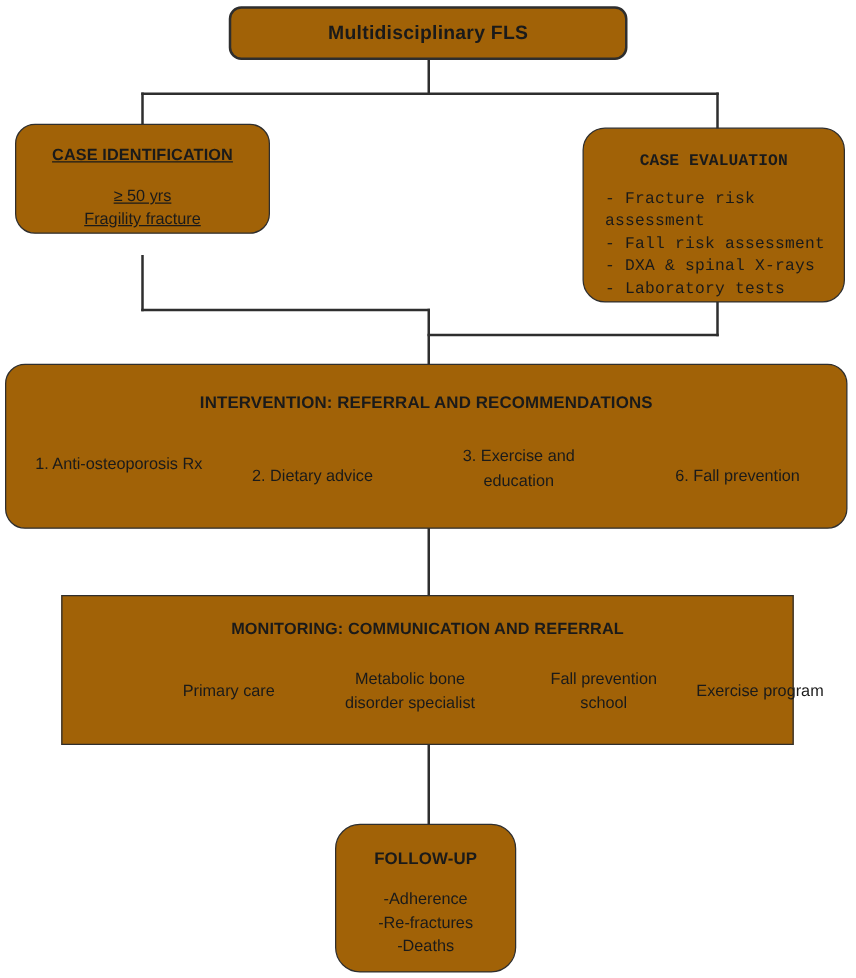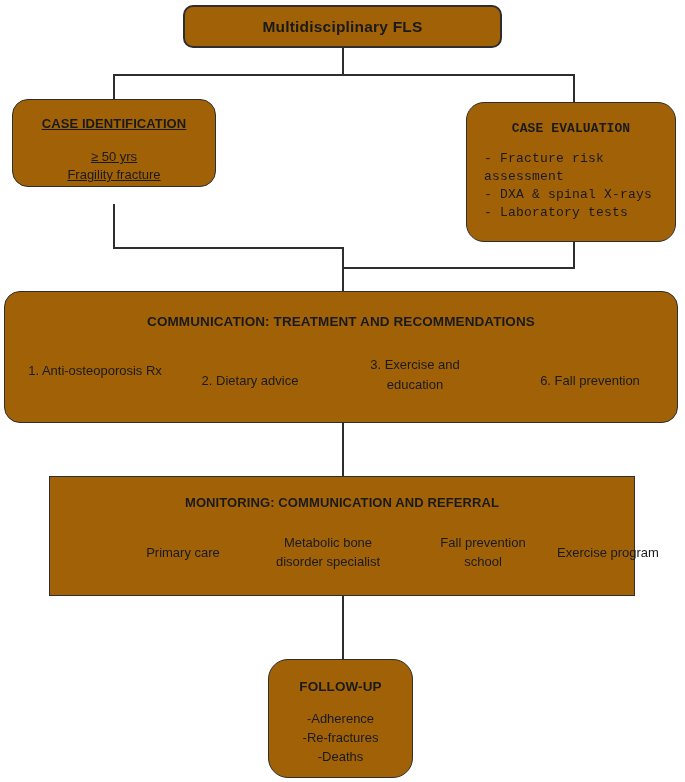--- a/index.html
+++ b/index.html
@@ -135,27 +135,28 @@
     <div class="lines">
       <div>≥ 50 yrs</div>
       <div>Fragility fracture</div>
     </div>
   </div>
 
   <div class="box" id="box-caseeval">
     <div class="hdr">CASE EVALUATION</div>
     <div class="list">
       <div>- Fracture risk assessment</div>
+      <div>- Fall risk assessment</div>
       <div>- DXA &amp; spinal X-rays</div>
       <div>- Laboratory tests</div>
     </div>
   </div>
 
   <div class="box" id="box-intervention">
-    <div class="hdr">COMMUNICATION: TREATMENT AND RECOMMENDATIONS</div>
+    <div class="hdr">INTERVENTION: REFERRAL AND RECOMMENDATIONS</div>
     <div class="iv-item" id="iv1">1. Anti-osteoporosis Rx</div>
     <div class="iv-item" id="iv2">2. Dietary advice</div>
     <div class="iv-item" id="iv3">3. Exercise and education</div>
     <div class="iv-item" id="iv4">6. Fall prevention</div>
   </div>
 
   <div class="box" id="box-monitoring">
     <div class="hdr">MONITORING: COMMUNICATION AND REFERRAL</div>
     <div class="mn-item" id="mn1">Primary care</div>
     <div class="mn-item" id="mn2">Metabolic bone disorder specialist</div>

